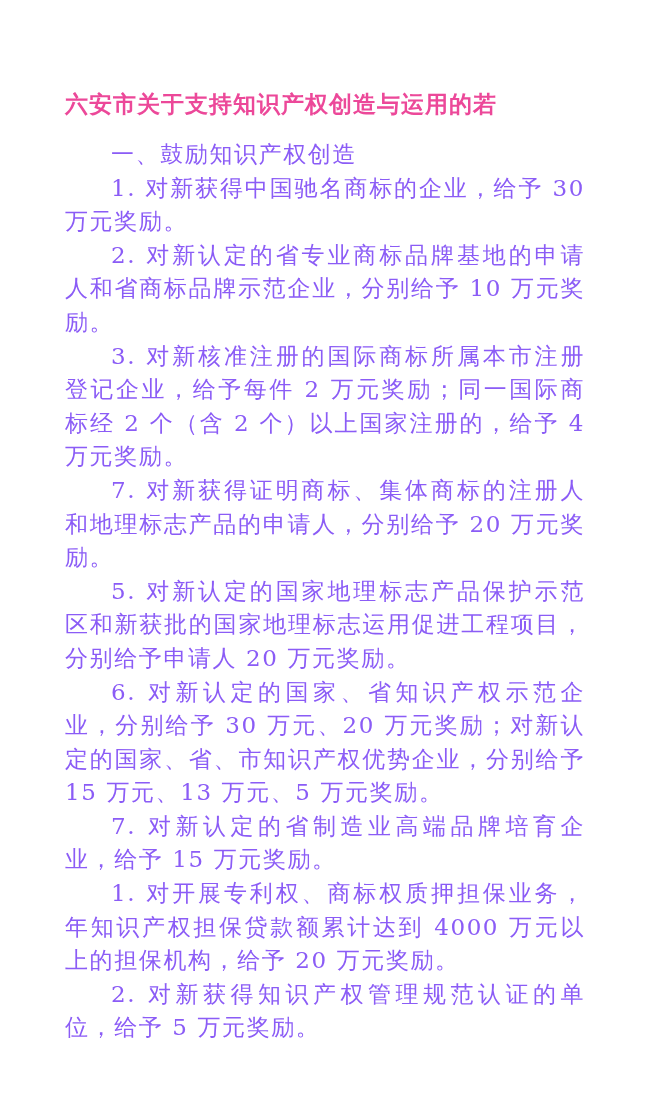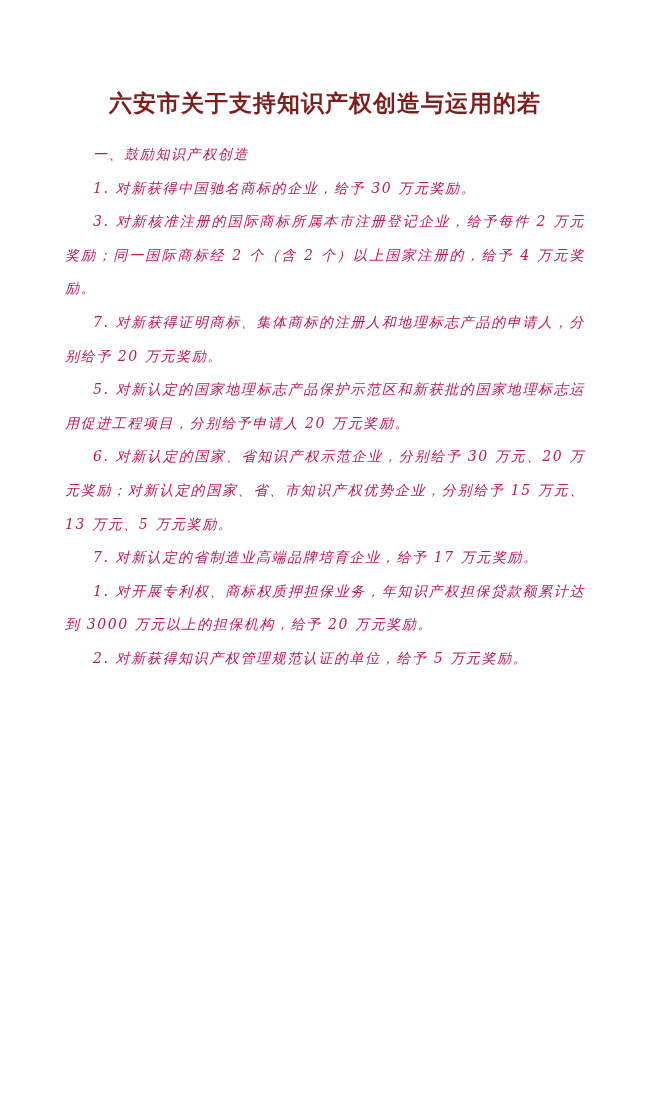--- a/index.html
+++ b/index.html
@@ -15,60 +15,60 @@
     background: #ffffff;
     overflow: hidden;
     box-sizing: border-box;
   }
   .content {
     padding: 0 65px;
     box-sizing: border-box;
   }
   .doc-title {
     margin: 80px 0 8px 0;
-    text-align: center;
-    font-family: Liberation Mono, monospace;
+    text-align: left;
+    font-family: Liberation Serif, serif;
     font-weight: 700;
     font-size: 23px;
     line-height: 50px;
     letter-spacing: 1px;
-    color: #7f1d1d;
+    color: #ec4899;
   }
   .doc-title .title-line {
     display: block;
   }
   .doc-body p {
     margin: 0;
     padding: 0;
     font-family: "DejaVu Serif", serif;
-    font-size: 14px;
+    font-size: 23px;
     line-height: 33.6px;
     letter-spacing: 1.6px;
-    color: #be185d;
+    color: #8b5cf6;
     text-align: justify;
     text-indent: 2em;
-    font-style: italic;
   }
 </style>
 </head>
 <body>
 
 <div class="page">
   <div class="content">
 
     <h1 class="doc-title">
       <span class="title-line">六安市关于支持知识产权创造与运用的若</span>
     </h1>
 
     <div class="doc-body">
       <p>一、鼓励知识产权创造</p>
       <p>1. 对新获得中国驰名商标的企业，给予 30 万元奖励。</p>
+      <p>2. 对新认定的省专业商标品牌基地的申请人和省商标品牌示范企业，分别给予 10 万元奖励。</p>
       <p>3. 对新核准注册的国际商标所属本市注册登记企业，给予每件 2 万元奖励；同一国际商标经 2 个（含 2 个）以上国家注册的，给予 4 万元奖励。</p>
       <p>7. 对新获得证明商标、集体商标的注册人和地理标志产品的申请人，分别给予 20 万元奖励。</p>
       <p>5. 对新认定的国家地理标志产品保护示范区和新获批的国家地理标志运用促进工程项目，分别给予申请人 20 万元奖励。</p>
       <p>6. 对新认定的国家、省知识产权示范企业，分别给予 30 万元、20 万元奖励；对新认定的国家、省、市知识产权优势企业，分别给予 15 万元、13 万元、5 万元奖励。</p>
-      <p>7. 对新认定的省制造业高端品牌培育企业，给予 17 万元奖励。</p>
-      <p>1. 对开展专利权、商标权质押担保业务，年知识产权担保贷款额累计达到 3000 万元以上的担保机构，给予 20 万元奖励。</p>
+      <p>7. 对新认定的省制造业高端品牌培育企业，给予 15 万元奖励。</p>
+      <p>1. 对开展专利权、商标权质押担保业务，年知识产权担保贷款额累计达到 4000 万元以上的担保机构，给予 20 万元奖励。</p>
       <p>2. 对新获得知识产权管理规范认证的单位，给予 5 万元奖励。</p>
     </div>
 
   </div>
 </div>
 
 </body></html>

